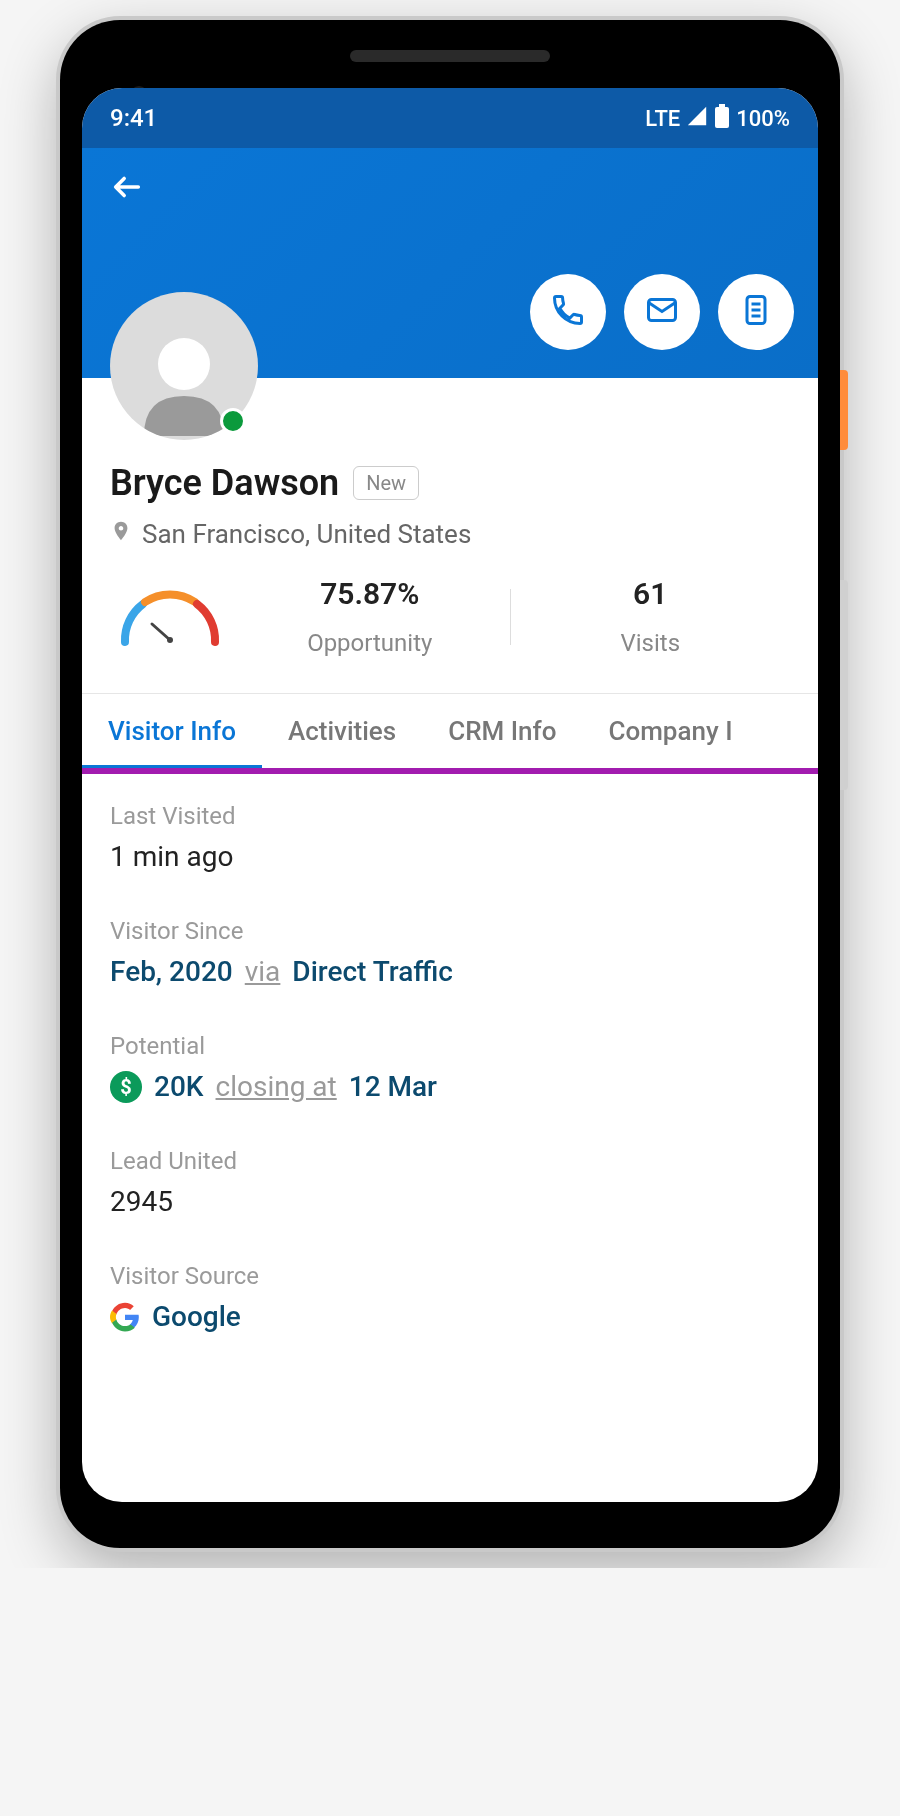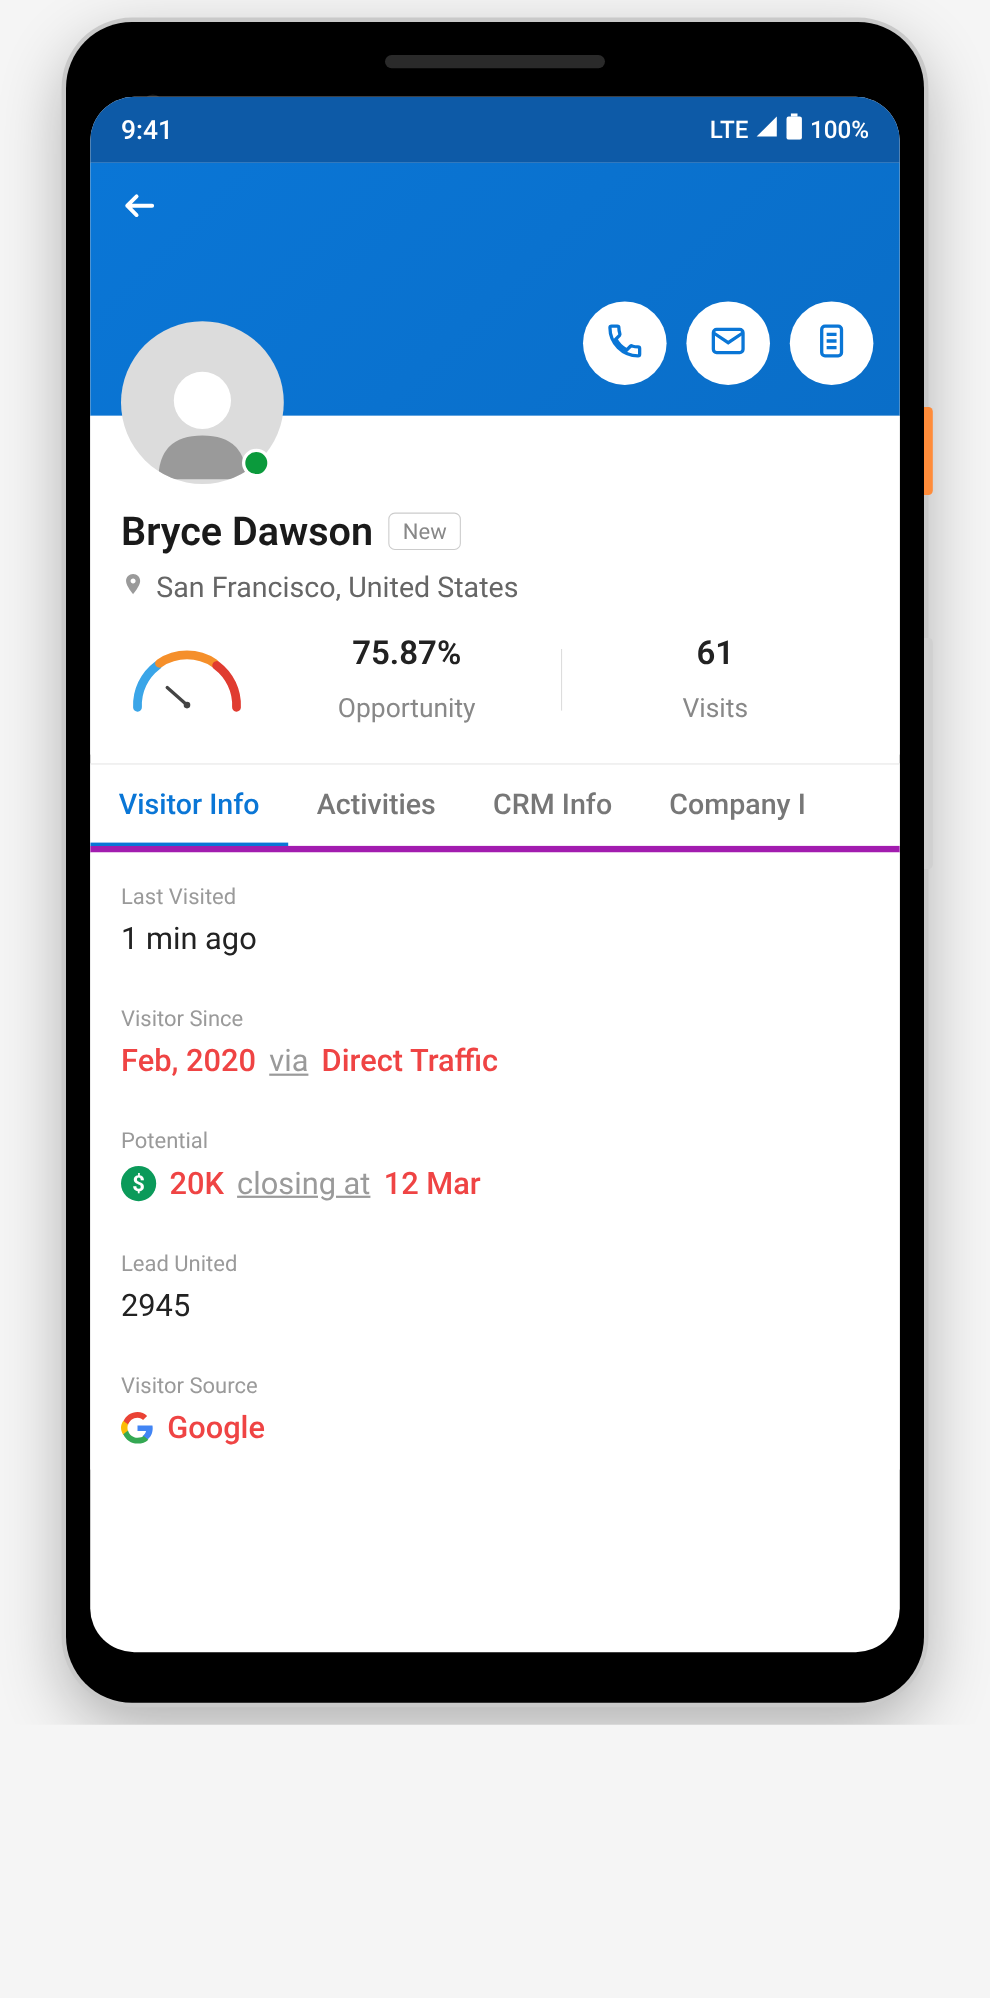--- a/index.html
+++ b/index.html
@@ -198,24 +198,24 @@
   .tab.active { color: #0a76d6; }
   .tab.active::after {
     content: "";
     position: absolute;
     left: 0; right: 0; bottom: -1px;
     height: 4px;
     background: #0a76d6;
   }
   .info-list { background: #fff; padding: 6px 28px 0; }
   .info-item { padding: 22px 0; }
-  .info-label { color: #9a9a9a; font-size: 20px; margin-bottom: 10px; }
+  .info-label { color: #9a9a9a; font-size: 24px; margin-bottom: 10px; }
   .info-value { color: #222; font-size: 28px; display: flex; align-items: center; gap: 12px; flex-wrap: wrap; }
   .info-value .muted { color: #9a9a9a; text-decoration: underline; }
-  .info-value .strong { color: #ef4444; font-weight: 500; text-align: right; }
+  .info-value .strong { color: #0c4a6e; font-weight: 500; text-align: right; }
   .dollar-icon {
     width: 32px; height: 32px; background: #0b9a5a; border-radius: 50%;
     display: inline-flex; align-items: center; justify-content: center;
     color: #fff; font-weight: bold; font-size: 20px;
   }
   .google-icon { width: 30px; height: 30px; display:inline-flex; }
 </style>
 </head>
 <body>
 

